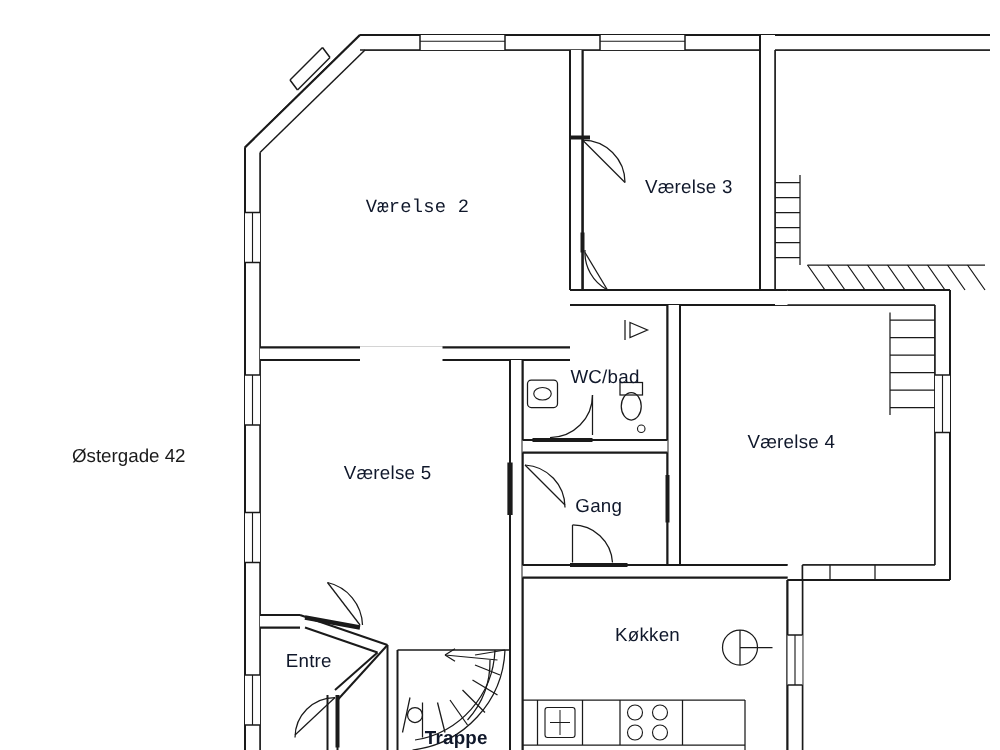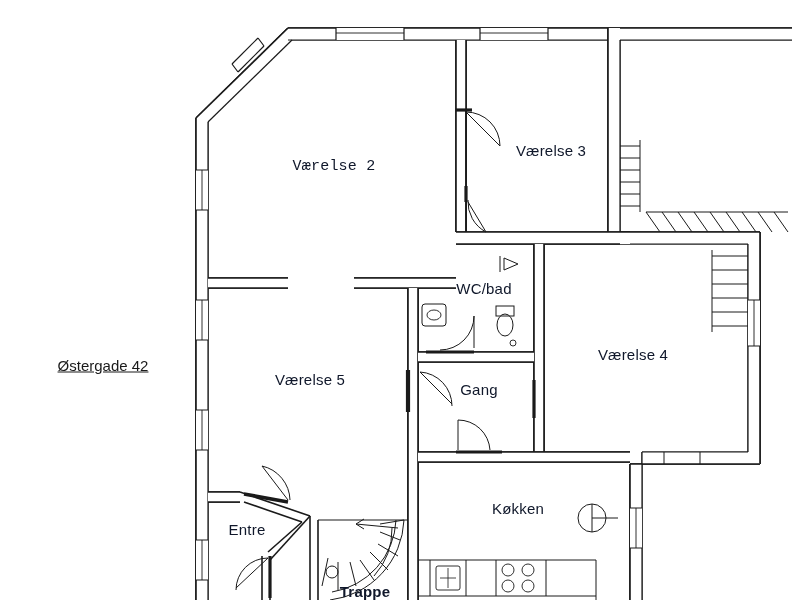--- a/index.html
+++ b/index.html
@@ -274,25 +274,25 @@
 
       <circle cx="592" cy="518" r="14" stroke-width="1.0"></circle>
       <path d="M 592 504 L 592 532" stroke-width="1.0"></path>
       <path d="M 592 518 L 618 518" stroke-width="1.0"></path>
 
       <path d="M 664 452 L 664 464 M 700 452 L 700 464" stroke-width="1.0"></path>
 
     </g>
   </svg>
 
-  <div class="addr-label" style="left:103px; top:365px;text-decoration:underline;">Østergade 42</div>
+  <div class="addr-label" style="left:103px; top:365px;">Østergade 42</div>
 
   <div class="room-label" style="left:334px; top:166px;font-family:Liberation Mono, monospace;">Værelse 2</div>
   <div class="room-label" style="left:551px; top:150px;">Værelse 3</div>
-  <div class="room-label" style="left:484px; top:288px;">WC/bad</div>
+  <div class="room-label" style="left:484px; top:302px;">WC/bad</div>
   <div class="room-label" style="left:633px; top:354px;">Værelse 4</div>
   <div class="room-label" style="left:310px; top:379px;">Værelse 5</div>
-  <div class="room-label" style="left:479px; top:389px;">Gang</div>
+  <div class="room-label" style="left:479px; top:405px;">Gang</div>
   <div class="room-label" style="left:497px; top:508px;margin-left:21px;">Køkken</div>
   <div class="room-label" style="left:235px; top:529px;padding-left:24px;">Entre</div>
   <div class="room-label" style="left:365px; top:591px;font-weight:bold;">Trappe</div>
 
 </div>
 
 </body></html>

